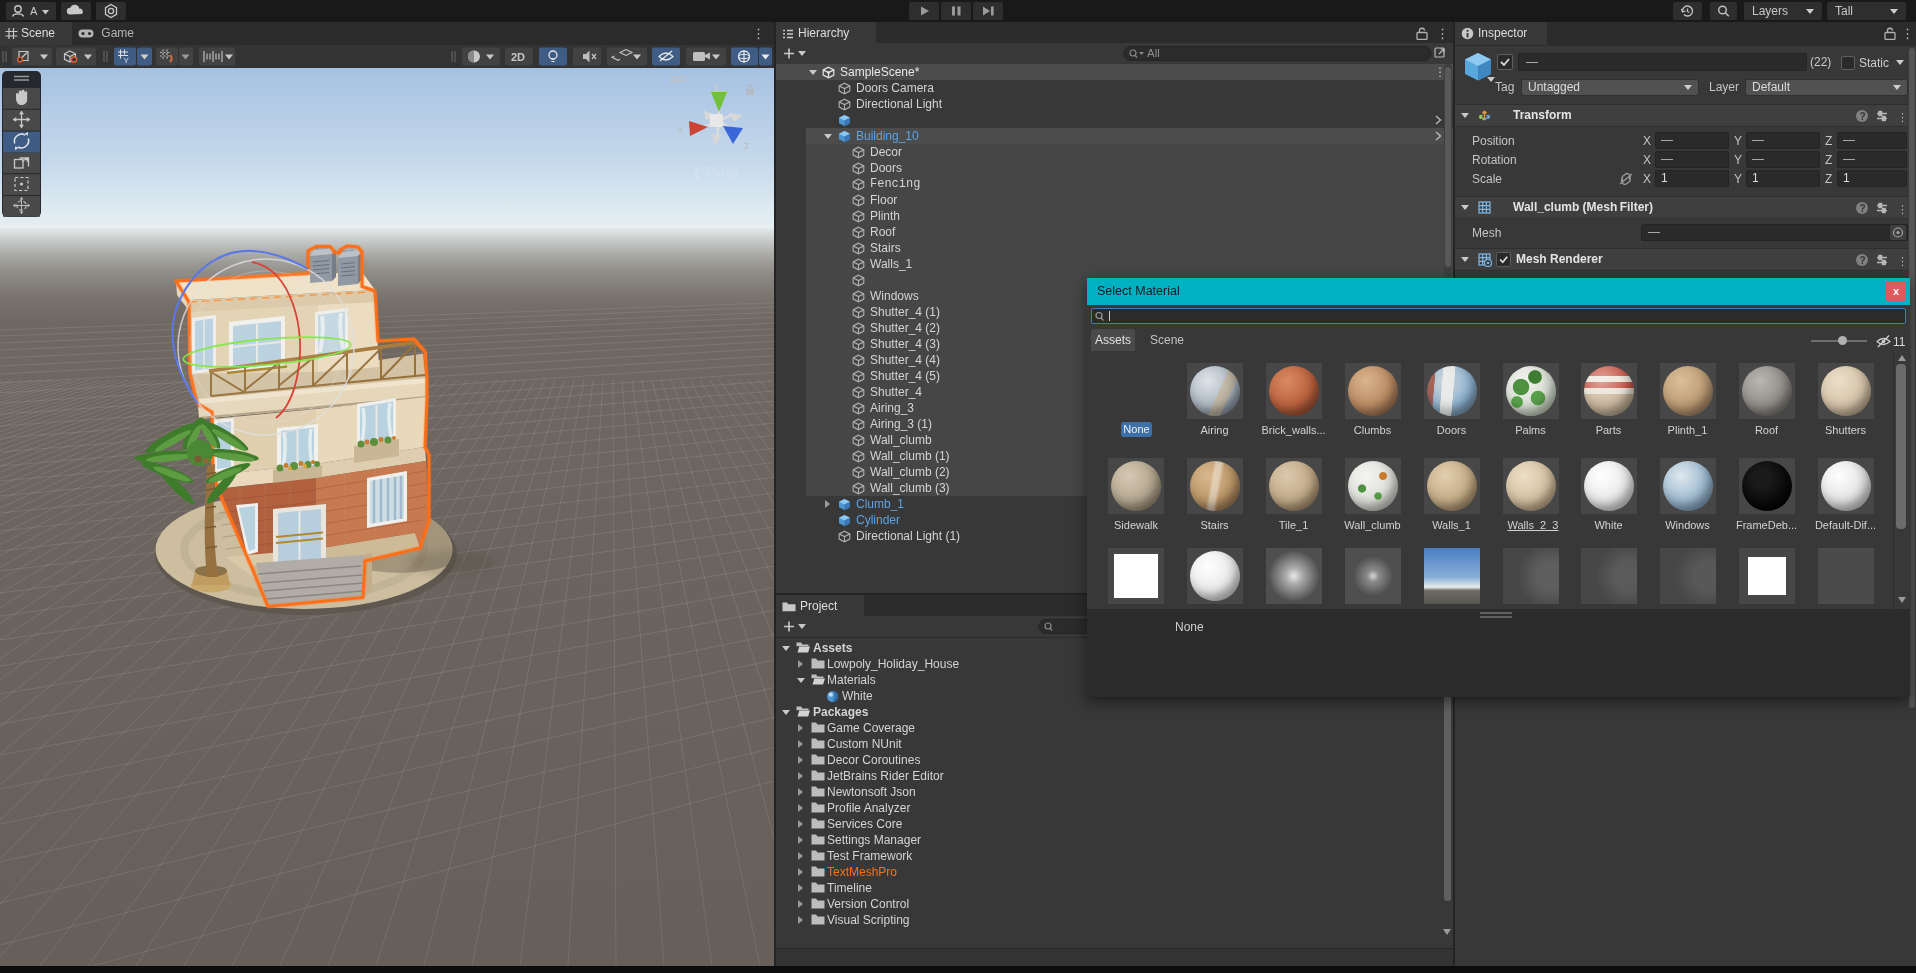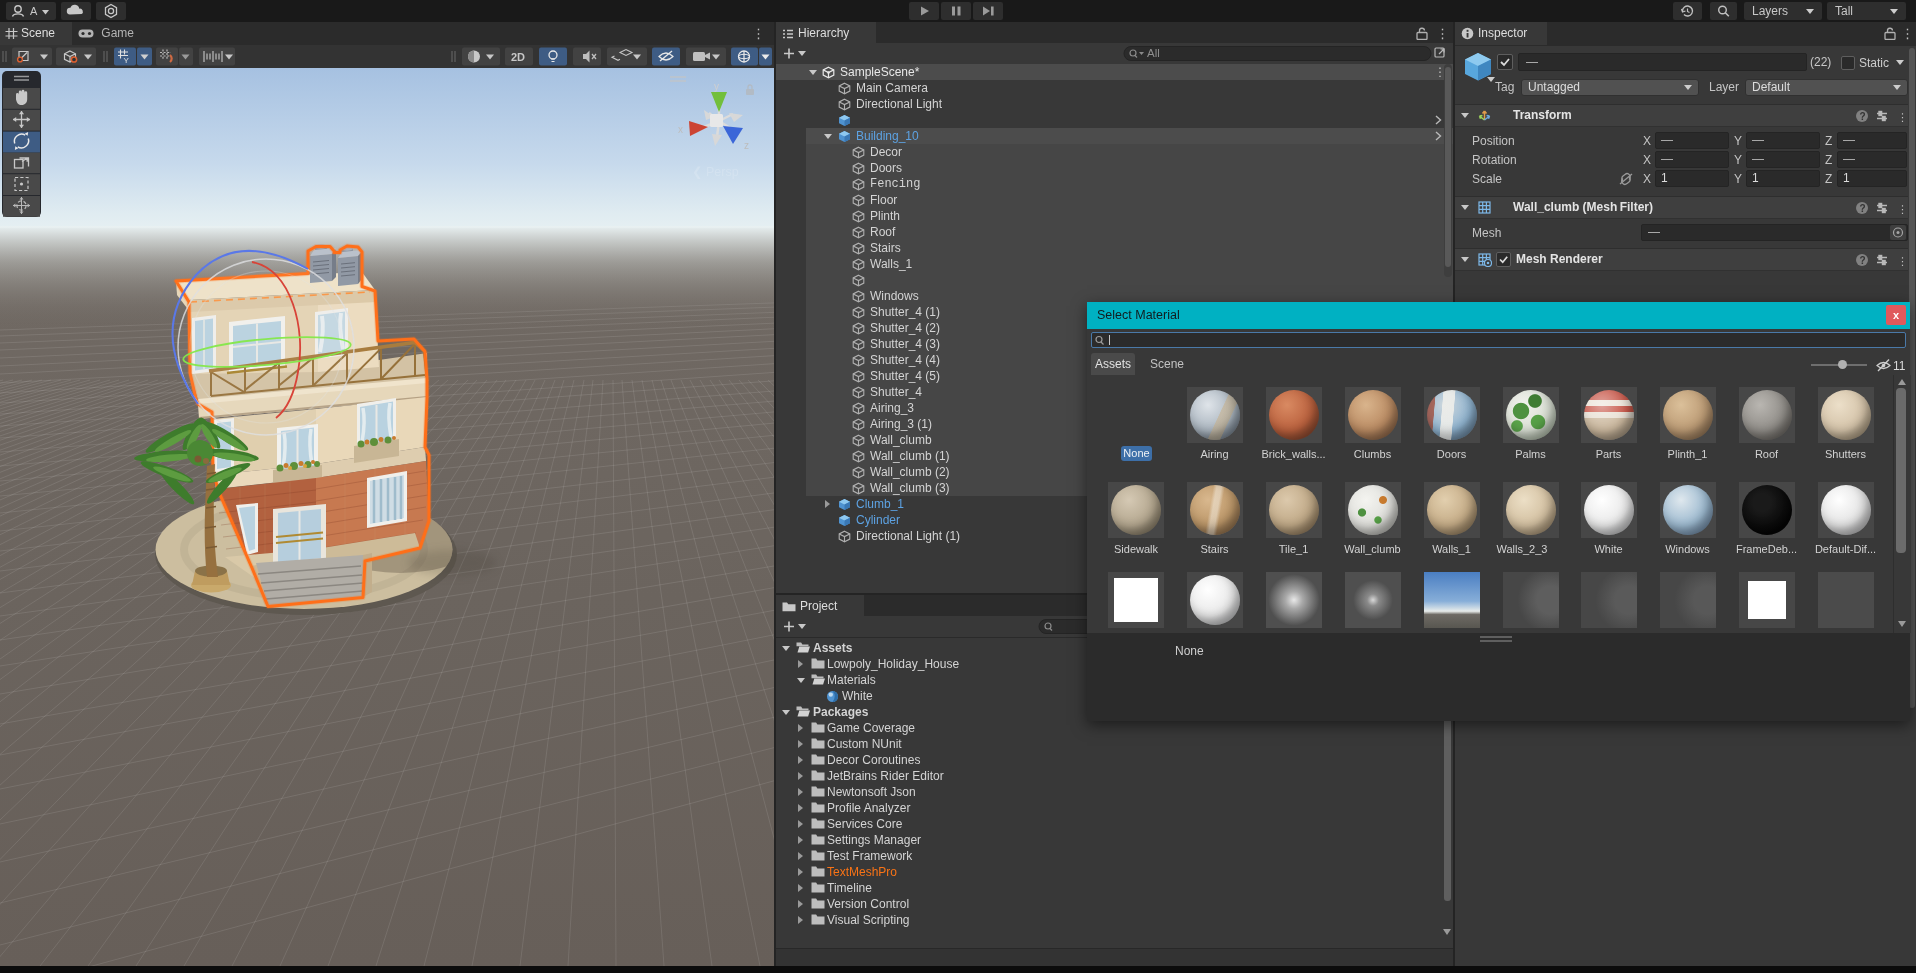--- a/index.html
+++ b/index.html
@@ -464,21 +464,21 @@
               <circle cx="6.5" cy="6.6" r="1.3" fill="#e8e8e8"></circle>
             </svg></span>
           <span style="position:absolute;left:64px;top:0;color:#e8e8e8;">SampleScene*</span>
           <span class="kebab" style="position:absolute;left:658px;top:0;font-size:12px;">⋮</span>
         </div>
 <div class="row" style="">
           <span style="position:absolute;left:62px;top:1.5px;"><svg class="ic" width="13" height="13" viewBox="0 0 13 13">
               <path d="M6.5 1.2 L11.8 3.9 V9.1 L6.5 11.8 L1.2 9.1 V3.9 Z" fill="none" stroke="#b0b0b0" stroke-width="1.1"></path>
               <path d="M1.2 3.9 L6.5 6.6 L11.8 3.9 M6.5 6.6 V11.8" stroke="#b0b0b0" stroke-width="1.1" fill="none"></path>
             </svg></span>
-          <span style="position:absolute;left:80px;top:0;color:#d4d4d4;">Main Camera</span>
+          <span style="position:absolute;left:80px;top:0;color:#d4d4d4;">Doors Camera</span>
         </div>
 <div class="row" style="">
           <span style="position:absolute;left:62px;top:1.5px;"><svg class="ic" width="13" height="13" viewBox="0 0 13 13">
               <path d="M6.5 1.2 L11.8 3.9 V9.1 L6.5 11.8 L1.2 9.1 V3.9 Z" fill="none" stroke="#b0b0b0" stroke-width="1.1"></path>
               <path d="M1.2 3.9 L6.5 6.6 L11.8 3.9 M6.5 6.6 V11.8" stroke="#b0b0b0" stroke-width="1.1" fill="none"></path>
             </svg></span>
           <span style="position:absolute;left:80px;top:0;color:#d4d4d4;">Directional Light</span>
         </div>
 <div class="row" style="">
           <span style="position:absolute;left:62px;top:1.5px;"><svg class="ic" width="13" height="13" viewBox="0 0 13 13">
@@ -977,21 +977,21 @@
             <rect x="27.5" y="7.5" width="2.6" height="4" fill="#b9b9b9"></rect>
           </g>
           <text x="42" y="11.5" font-size="11" fill="#c0c0c0" font-family="Liberation Sans">⋮</text>
         </svg>
   </div>
   <div class="abs" style="left:453px;top:24px;width:8px;height:920px;background:#383838;">
         <div style="position:absolute;left:1px;top:2px;width:6px;height:660px;background:#555555;border-radius:3px;"></div>
       </div>
 </div>
 
-<div class="abs" id="dialog" style="left:1087px;top:278px;width:823px;height:419px;background:#3b82f6;z-index:5;box-shadow:0 4px 14px rgba(0,0,0,0.5);margin-top:24px;">
+<div class="abs" id="dialog" style="left:1087px;top:278px;width:823px;height:419px;background:#3b82f6;z-index:5;box-shadow:0 4px 14px rgba(0,0,0,0.5);">
   <div class="abs" style="left:0;top:0;width:823px;height:27px;background:#00b1c2;">
     <div style="position:absolute;left:10px;top:6px;font-size:12.5px;color:#111c1e;">Select Material</div>
     <div style="position:absolute;left:799px;top:3px;width:20px;height:20px;background:#e0595c;border-radius:2px;text-align:center;line-height:20px;color:#fff;font-size:11px;font-weight:bold;">x</div>
   </div>
   <div class="abs" style="left:0;top:27px;width:823px;height:46px;background:#383838;border-bottom:1px solid #2d2d2d;">
     <div style="position:absolute;left:4px;top:3px;width:813px;height:14px;background:#2b2b2b;border:1px solid #4a79a8;border-radius:2px;">
       <svg width="16" height="14">
             <circle cx="7" cy="6.5" r="3" fill="none" stroke="#9a9a9a" stroke-width="1.2"></circle>
             <path d="M9 9 l2.5 2.5" stroke="#9a9a9a" stroke-width="1.2"></path>
           </svg>
@@ -1062,21 +1062,21 @@
           <div class="sph" style="background:radial-gradient(circle at 28% 55%, #4e9140 8%, rgba(0,0,0,0) 10%),radial-gradient(circle at 70% 30%, #c97b2e 7%, rgba(0,0,0,0) 9%),radial-gradient(circle at 60% 70%, #57a047 7%, rgba(0,0,0,0) 9%),radial-gradient(circle at 36% 30%, #f4f4f0, #dededa 55%, #9a9a94 95%);"></div>
         </div>
 <div class="clabel" style="left:246.5px;top:168px;">Wall_clumb</div>
 <div class="cell" style="left:336.5px;top:107px;">
           <div class="sph" style="background:radial-gradient(circle at 36% 30%, #e2cfae, #c4ab86 55%, #7e6a4e 95%);"></div>
         </div>
 <div class="clabel" style="left:325.5px;top:168px;">Walls_1</div>
 <div class="cell" style="left:415.5px;top:107px;">
           <div class="sph" style="background:radial-gradient(circle at 36% 30%, #ecdfc6, #d2bfa0 55%, #8a765a 95%);"></div>
         </div>
-<div class="clabel" style="left:396px;top:168px;">Walls_2_3</div>
+<div class="clabel" style="left:407px;top:168px;text-decoration:underline;">Walls_2_3</div>
 <div class="cell" style="left:493.5px;top:107px;">
           <div class="sph" style="background:radial-gradient(circle at 36% 30%, #ffffff, #e8e8e8 55%, #9fa0a2 95%);"></div>
         </div>
 <div class="clabel" style="left:482.5px;top:168px;">White</div>
 <div class="cell" style="left:572.5px;top:107px;">
           <div class="sph" style="background:radial-gradient(circle at 36% 30%, #dfe8ee, #9cb9cf 55%, #597290 95%);"></div>
         </div>
 <div class="clabel" style="left:561.5px;top:168px;">Windows</div>
 <div class="cell" style="left:651.5px;top:107px;">
           <div class="sph" style="background:radial-gradient(circle at 40% 35%, #1a1a1a 20%, #050505 70%);"></div>

